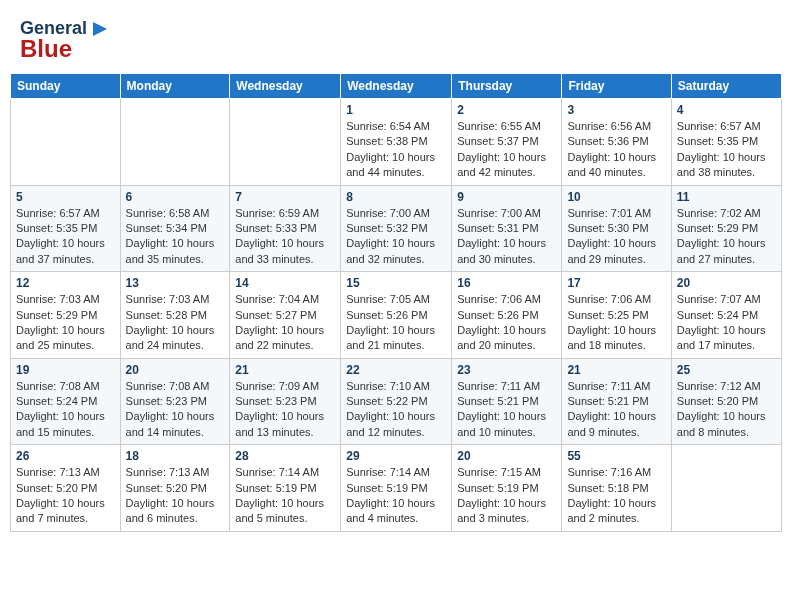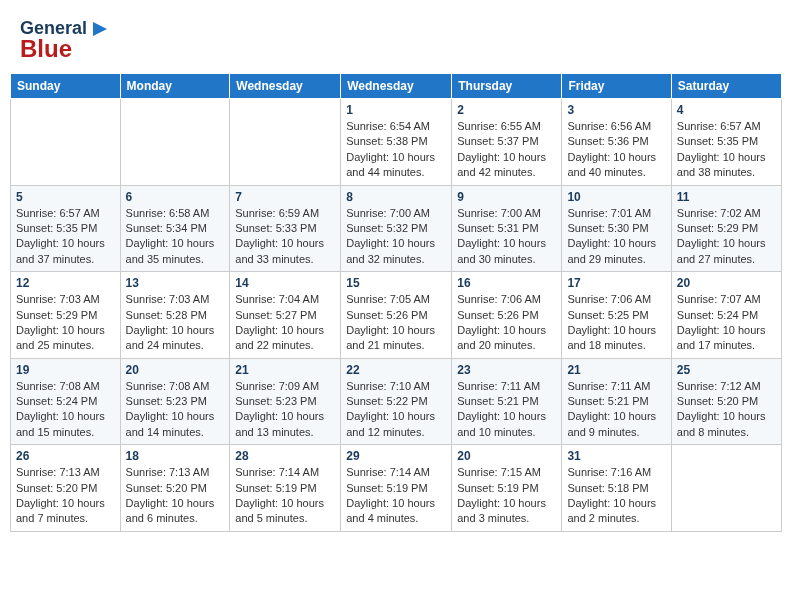--- a/index.html
+++ b/index.html
@@ -229,19 +229,19 @@
         </td>
         <td>
           <span class="day-num">29</span>
           <div class="day-info">Sunrise: 7:14 AM<br>Sunset: 5:19 PM<br>Daylight: 10 hours<br>and 4 minutes.</div>
         </td>
         <td>
           <span class="day-num">20</span>
           <div class="day-info">Sunrise: 7:15 AM<br>Sunset: 5:19 PM<br>Daylight: 10 hours<br>and 3 minutes.</div>
         </td>
         <td>
-          <span class="day-num">31</span>
+          <span class="day-num">55</span>
           <div class="day-info">Sunrise: 7:16 AM<br>Sunset: 5:18 PM<br>Daylight: 10 hours<br>and 2 minutes.</div>
         </td>
         <td class="empty"></td>
       </tr>
     </tbody>
 </table>
 
 </body></html>

